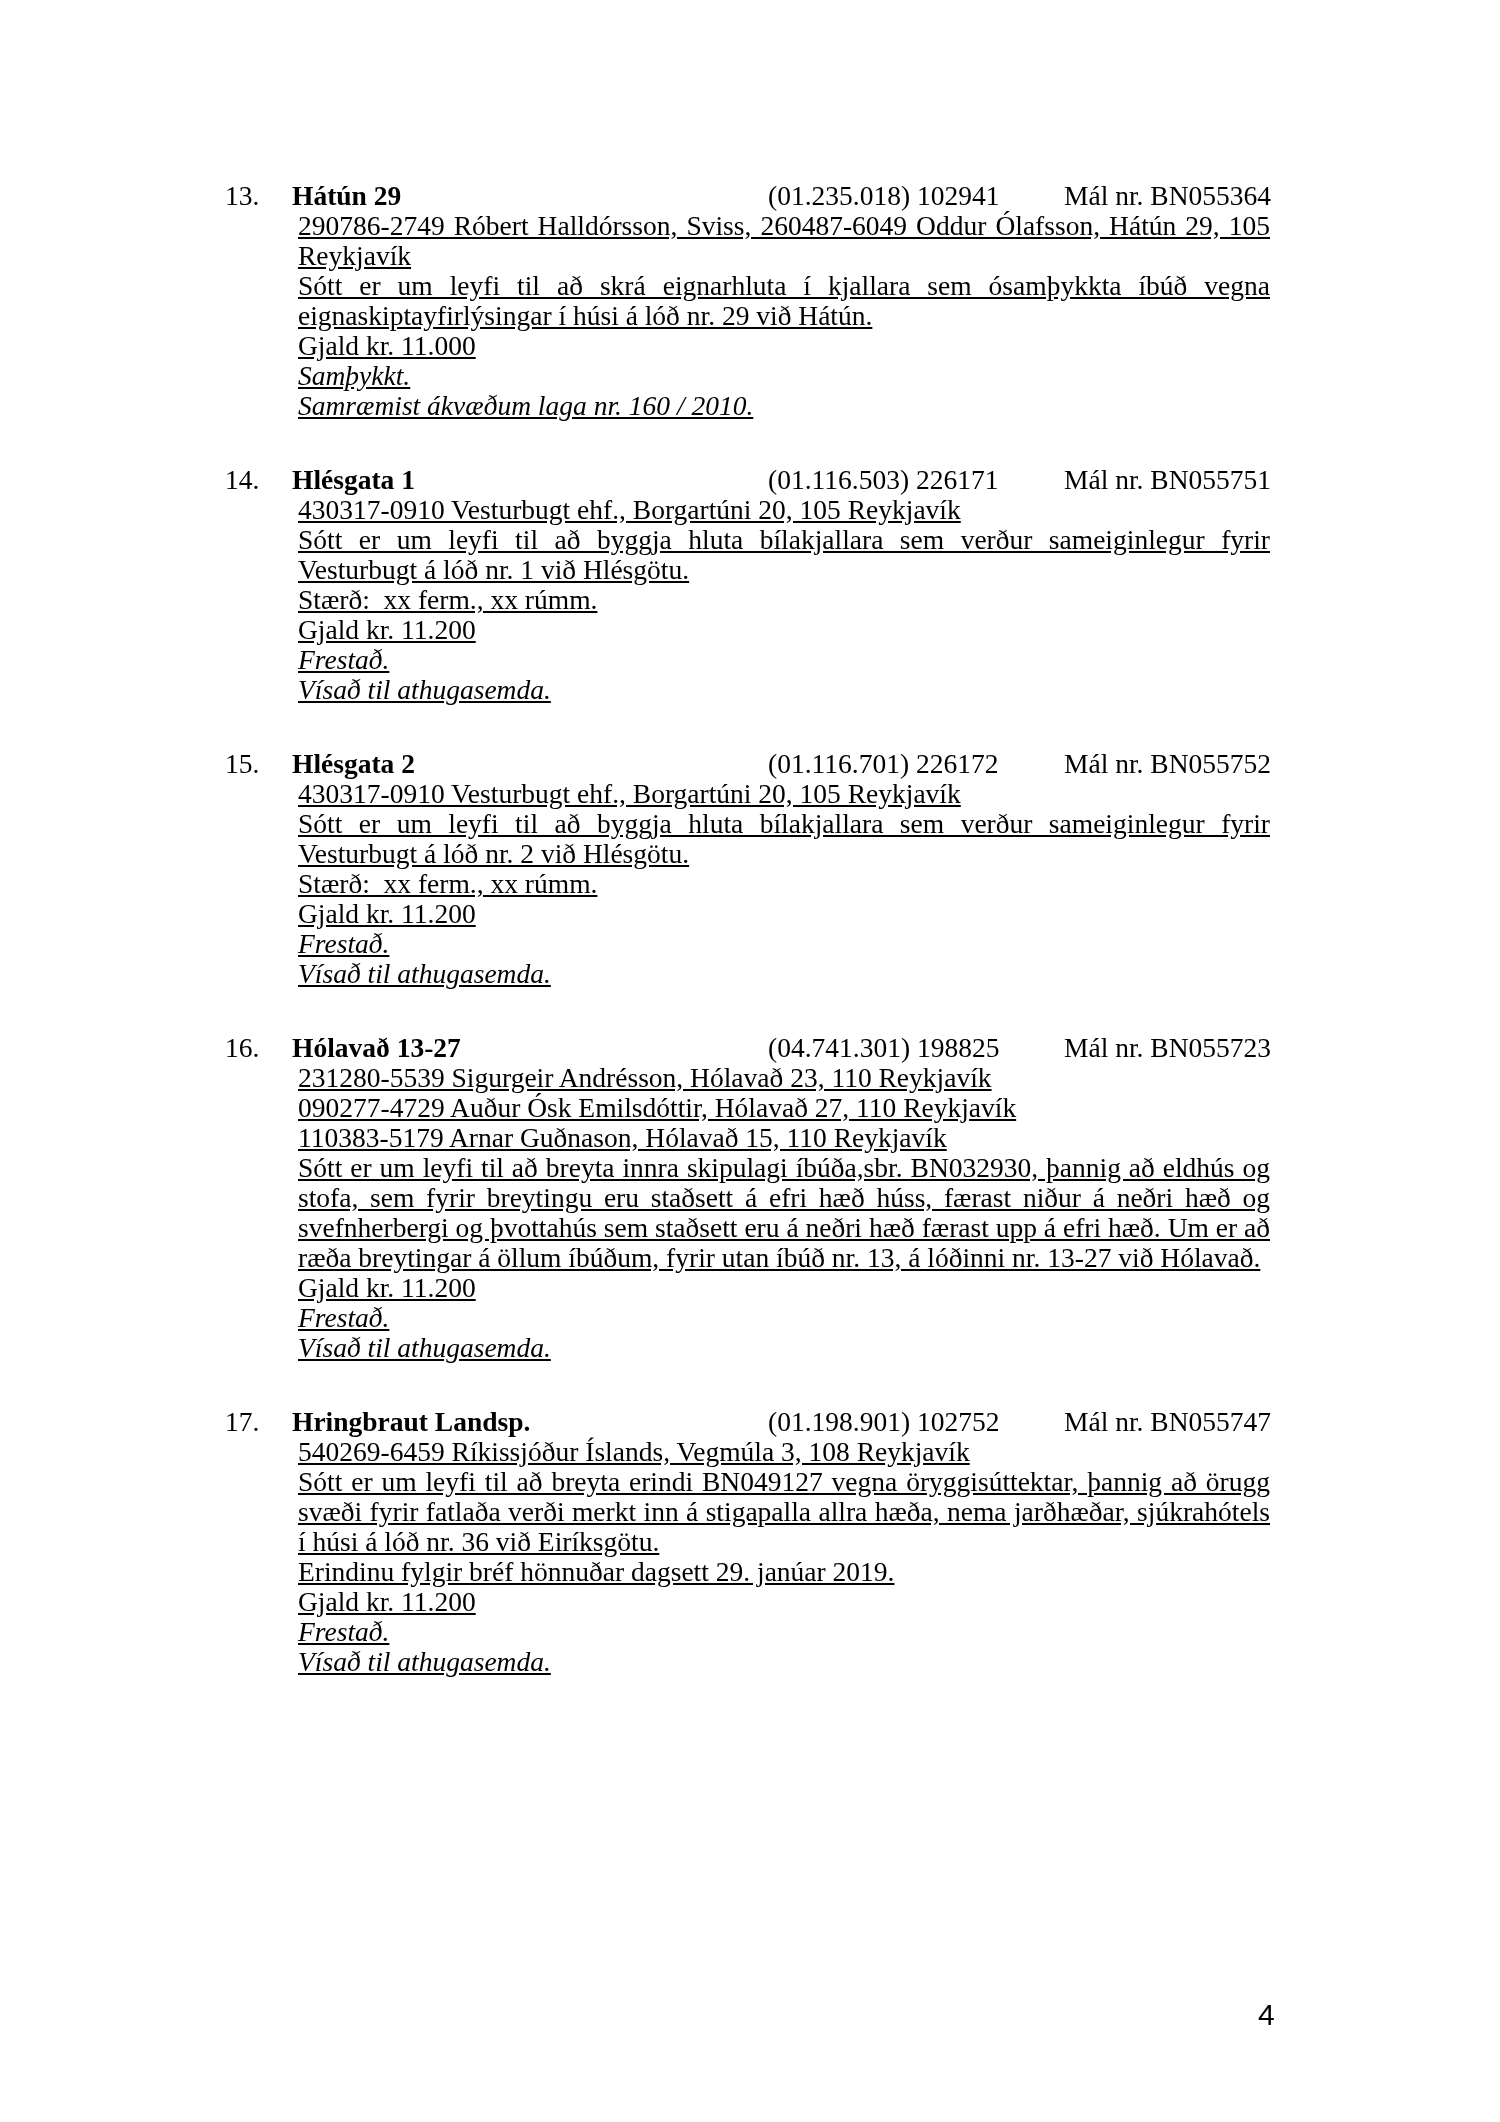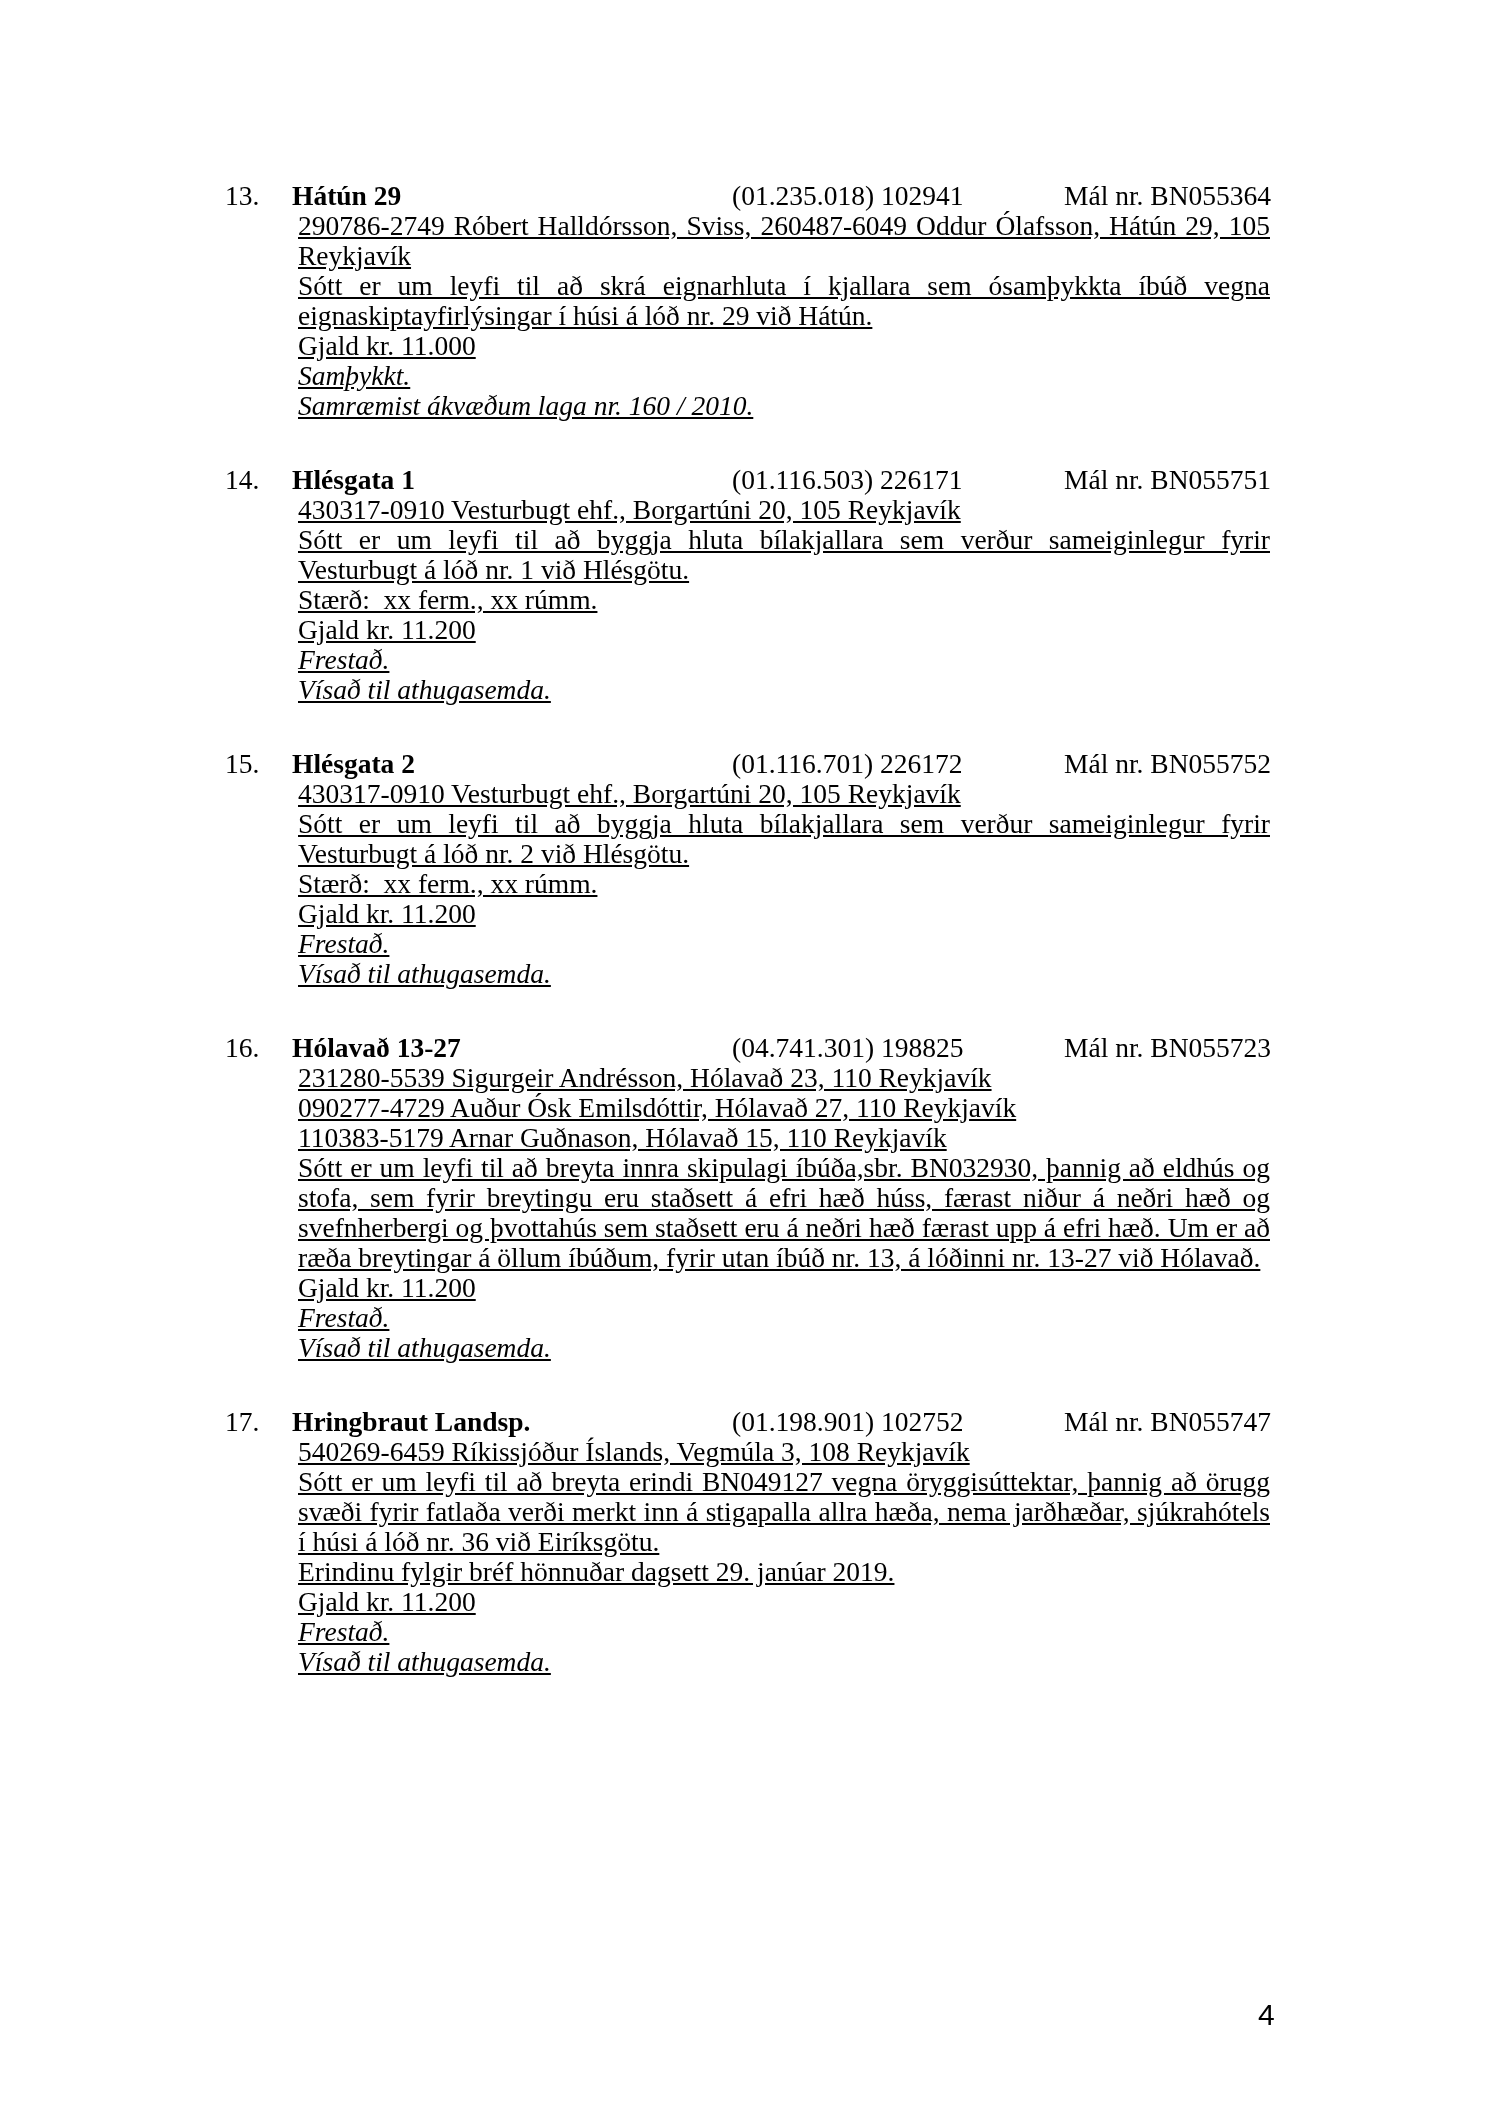--- a/index.html
+++ b/index.html
@@ -21,21 +21,21 @@
   .doc {
     position: absolute;
     top: 181px;
     left: 0;
     width: 1500px;
   }
   .item { margin: 0 0 44px 0; }
   .hdr { position: relative; height: 30px; }
   .hdr .num   { position: absolute; left: 225px; white-space: nowrap; }
   .hdr .title { position: absolute; left: 292px; font-weight: 700; white-space: nowrap; }
-  .hdr .code  { position: absolute; left: 732px; white-space: nowrap; }
+  .hdr .code  { position: absolute; left: 768px; white-space: nowrap; }
   .hdr .case  { position: absolute; left: 1064px; white-space: nowrap; }
   .body { margin-left: 298px; width: 972px; }
   .body p { margin: 0; text-decoration: underline; }
   .just { text-align: justify; }
   .it   { font-style: italic; }
   .pre  { white-space: pre-wrap; }
   .pagenum {
     position: absolute;
     left: 1258px;
     top: 2000px;

